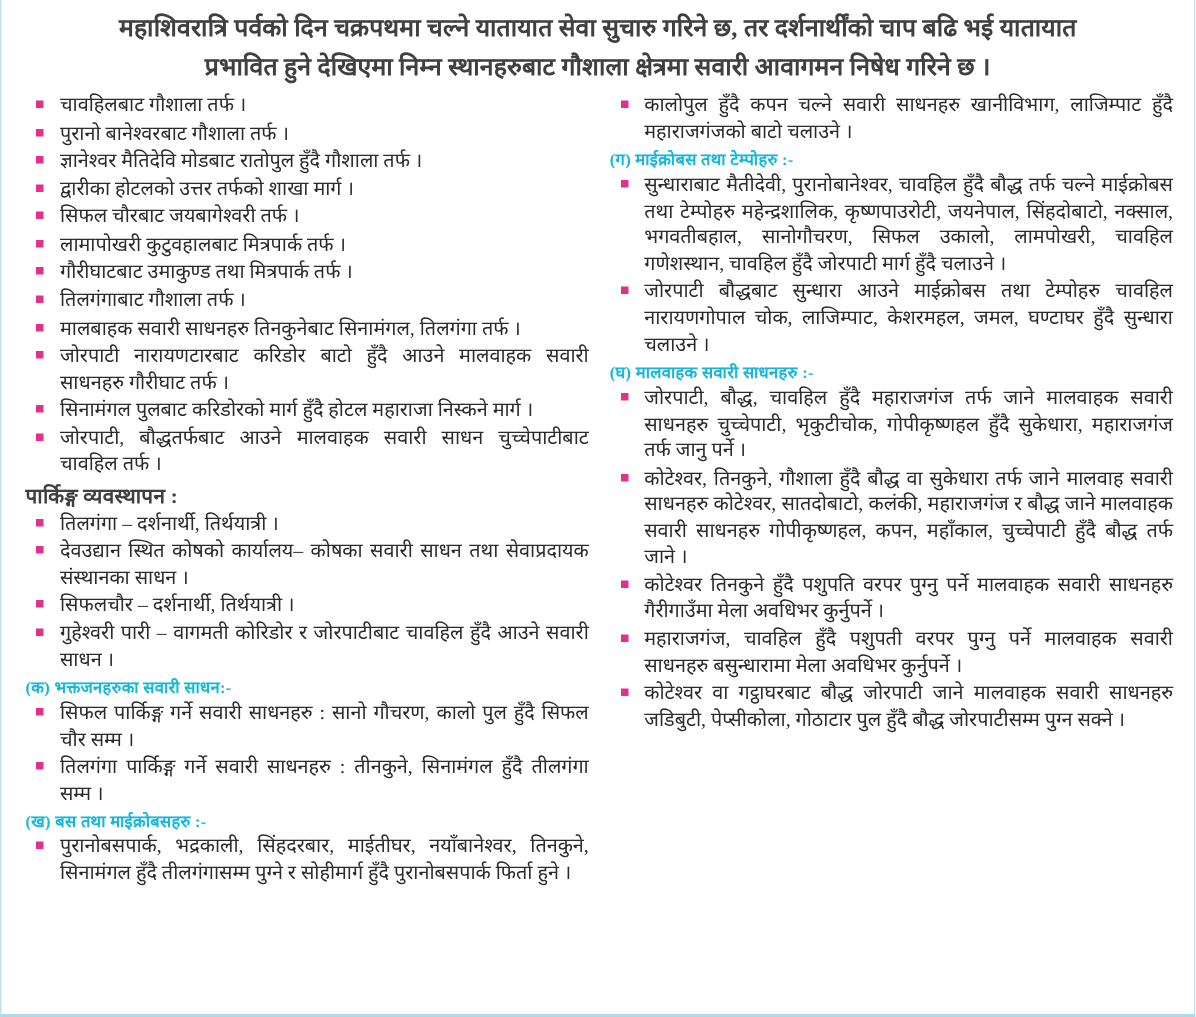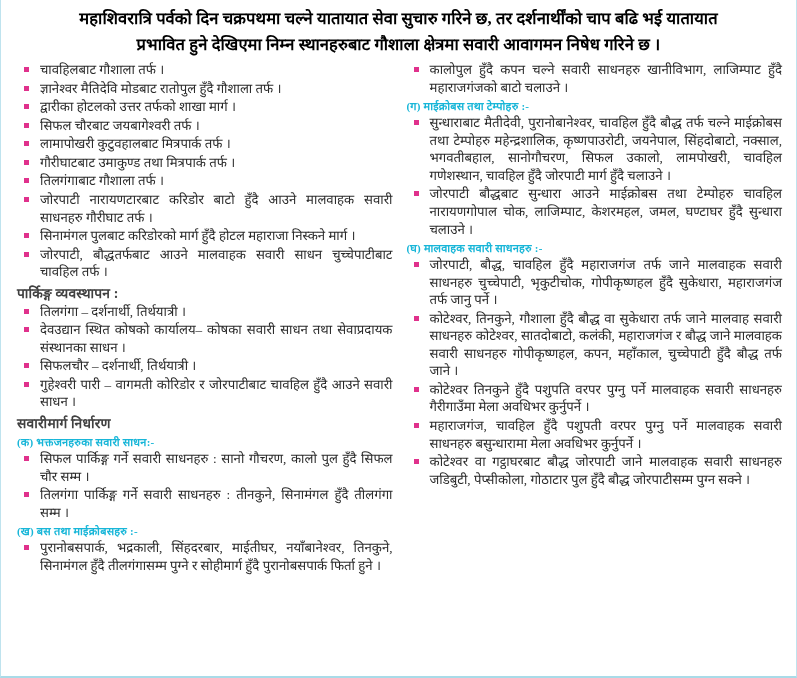--- a/index.html
+++ b/index.html
@@ -16,21 +16,21 @@
     width: 797px;
     height: 678px;
     box-sizing: border-box;
     background: #ffffff;
     overflow: hidden;
     border-bottom: 2px solid #a9dbe8;
     border-left: 1px solid #bfe3ee;
     border-right: 1px solid #bfe3ee;
   }
   .notice-title {
-    color: #000000;
+    color: #404040;
     font-weight: bold;
     font-size: 16.5px;
     line-height: 1.55;
     text-align: center;
     padding: 6px 16px 4px 16px;
     letter-spacing: 0.1px;
   }
   .notice-title .line {
     display: block;
   }
@@ -96,40 +96,41 @@
     <span class="line">महाशिवरात्रि पर्वको दिन चक्रपथमा चल्ने यातायात सेवा सुचारु गरिने छ, तर दर्शनार्थींको चाप बढि भई यातायात</span>
     <span class="line">प्रभावित हुने देखिएमा निम्न स्थानहरुबाट गौशाला क्षेत्रमा सवारी आवागमन निषेध गरिने छ ।</span>
   </div>
 
   <div class="columns">
 
     <div class="col col-left">
 
       <ul class="bullets">
         <li>चावहिलबाट गौशाला तर्फ ।</li>
+        <li>पुरानो बानेश्वरबाट गौशाला तर्फ ।</li>
         <li>ज्ञानेश्वर मैतिदेवि मोडबाट रातोपुल हुँदै गौशाला तर्फ ।</li>
         <li>द्वारीका होटलको उत्तर तर्फको शाखा मार्ग ।</li>
         <li>सिफल चौरबाट जयबागेश्वरी तर्फ ।</li>
         <li>लामापोखरी कुटुवहालबाट मित्रपार्क तर्फ ।</li>
         <li>गौरीघाटबाट उमाकुण्ड तथा मित्रपार्क तर्फ ।</li>
         <li>तिलगंगाबाट गौशाला तर्फ ।</li>
+        <li>मालबाहक सवारी साधनहरु तिनकुनेबाट सिनामंगल, तिलगंगा तर्फ ।</li>
         <li>जोरपाटी नारायणटारबाट करिडोर बाटो हुँदै आउने मालवाहक सवारी साधनहरु गौरीघाट तर्फ ।</li>
         <li>सिनामंगल पुलबाट करिडोरको मार्ग हुँदै होटल महाराजा निस्कने मार्ग ।</li>
         <li>जोरपाटी, बौद्धतर्फबाट आउने मालवाहक सवारी साधन चुच्चेपाटीबाट चावहिल तर्फ ।</li>
       </ul>
 
       <div class="sec-head">पार्किङ्ग व्यवस्थापन :</div>
       <ul class="bullets">
         <li>तिलगंगा – दर्शनार्थी, तिर्थयात्री ।</li>
         <li>देवउद्यान स्थित कोषको कार्यालय– कोषका सवारी साधन तथा सेवाप्रदायक संस्थानका साधन ।</li>
         <li>सिफलचौर – दर्शनार्थी, तिर्थयात्री ।</li>
         <li>गुहेश्वरी पारी – वागमती कोरिडोर र जोरपाटीबाट चावहिल हुँदै आउने सवारी साधन ।</li>
       </ul>
 
-      <div class="sec-head">सवारीमार्ग निर्धारण</div>
 
       <div class="sub-head">(क) भक्तजनहरुका सवारी साधन:-</div>
       <ul class="bullets">
         <li>सिफल पार्किङ्ग गर्ने सवारी साधनहरु : सानो गौचरण, कालो पुल हुँदै सिफल चौर सम्म ।</li>
         <li>तिलगंगा पार्किङ्ग गर्ने सवारी साधनहरु : तीनकुने, सिनामंगल हुँदै तीलगंगा सम्म ।</li>
       </ul>
 
       <div class="sub-head">(ख) बस तथा माईक्रोबसहरु :-</div>
       <ul class="bullets">
         <li>पुरानोबसपार्क, भद्रकाली, सिंहदरबार, माईतीघर, नयाँबानेश्वर, तिनकुने, सिनामंगल हुँदै तीलगंगासम्म पुग्ने र सोहीमार्ग हुँदै पुरानोबसपार्क फिर्ता हुने ।</li>

